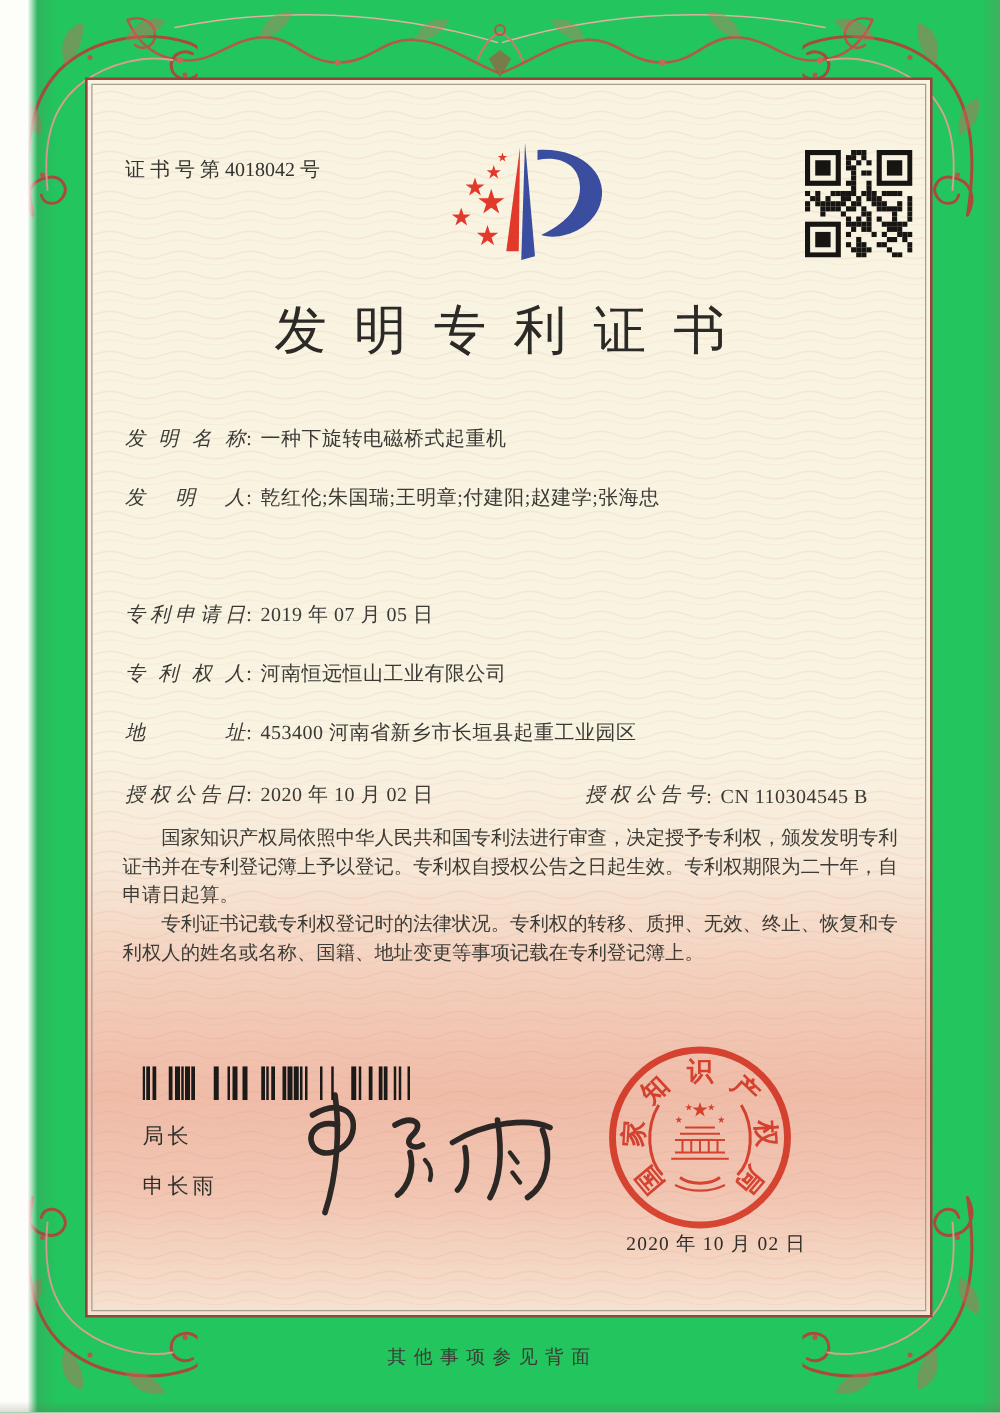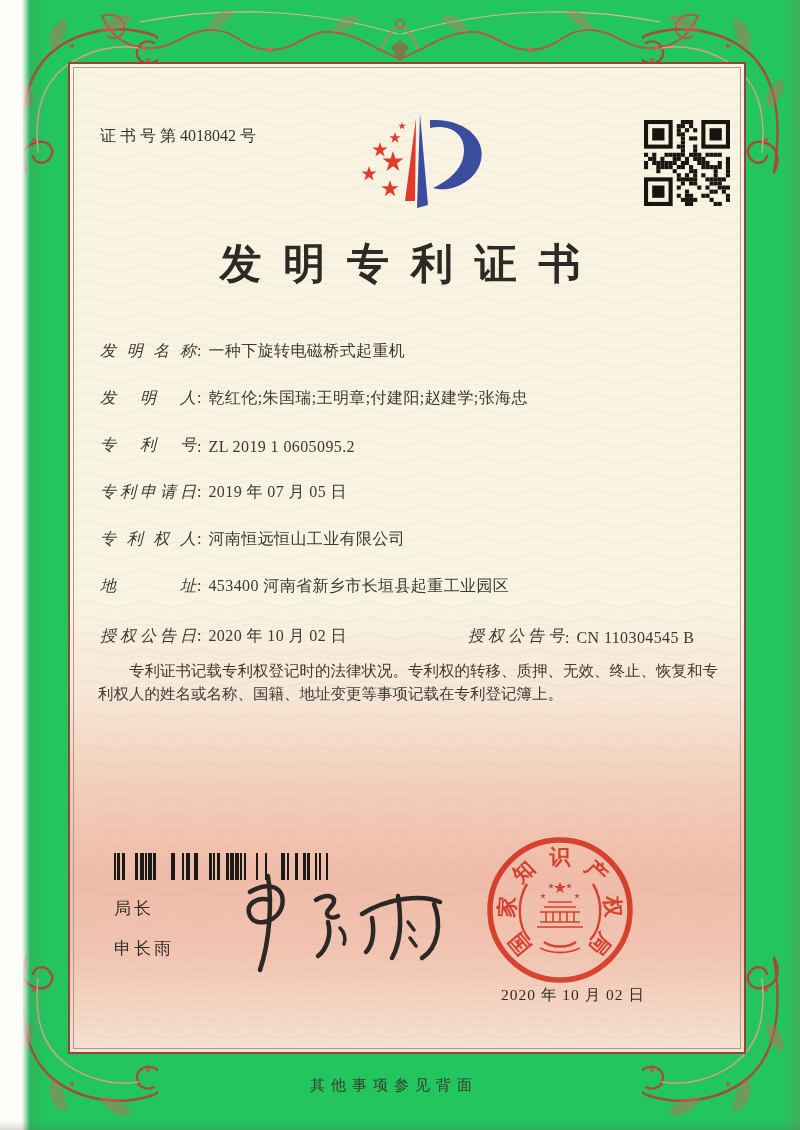--- a/index.html
+++ b/index.html
@@ -20,21 +20,21 @@
         #f5d9c7 97%, #f6e3d2 100%);
   }
   .frame-inner{
     position:absolute;inset:3px;border:1px solid #a69c90;
   }
   .waves{position:absolute;inset:0;width:100%;height:100%;}
   
   .certno{left:100px;top:126px;font-size:16px;color:#34332e;}
   .title{
     left:0;right:0;top:236px;text-align:center;
-    font-size:42px;font-weight:700;color:#2b2a26;
+    font-size:42px;font-weight:400;color:#2b2a26;
     letter-spacing:.52em;text-indent:.52em;
   }
   .row{left:100px;width:620px;font-size:16px;color:#3a3934;white-space:nowrap;}
   .flabel{display:inline-block;width:96px;text-align:justify;text-align-last:justify;vertical-align:bottom;font-style:italic;}
   .colon{margin-left:1px;}
   .fvalue{margin-left:7px;letter-spacing:.4px;}
   .grant-right{position:absolute;left:368px;top:0;white-space:nowrap;}
   .paras{left:98px;top:659px;width:620px;font-size:15.5px;line-height:23px;
     text-align:justify;color:#3c3b35;}
   .paras p{margin:0;text-indent:2em;}
@@ -273,40 +273,38 @@
     </svg>
 
   <div class="abs title">发明专利证书</div>
 
   <div class="abs row" style="top:341px">
     <span class="flabel">发明名称</span><span class="colon">:</span><span class="fvalue">一种下旋转电磁桥式起重机</span>
   </div>
   <div class="abs row" style="top:388px">
     <span class="flabel">发明人</span><span class="colon">:</span><span class="fvalue">乾红伦;朱国瑞;王明章;付建阳;赵建学;张海忠</span>
   </div>
-  <div class="abs row" style="top:435px">
-    <span class="flabel">专利号</span><span class="colon">:</span><span class="fvalue">ZL 2019 1 0605095.2</span>
-  </div>
   <div class="abs row" style="top:482px">
     <span class="flabel">专利申请日</span><span class="colon">:</span><span class="fvalue">2019 年 07 月 05 日</span>
   </div>
   <div class="abs row" style="top:529px">
     <span class="flabel">专利权人</span><span class="colon">:</span><span class="fvalue">河南恒远恒山工业有限公司</span>
   </div>
   <div class="abs row" style="top:576px">
     <span class="flabel">地址</span><span class="colon">:</span><span class="fvalue">453400 河南省新乡市长垣县起重工业园区</span>
   </div>
   <div class="abs row" style="top:626px">
     <span class="flabel">授权公告日</span><span class="colon">:</span><span class="fvalue">2020 年 10 月 02 日</span>
     <span class="grant-right">
       <span class="flabel">授权公告号</span><span class="colon">:</span><span class="fvalue">CN 110304545 B</span>
     </span>
   </div>
 
   <div class="abs paras">
+    <p>国家知识产权局依照中华人民共和国专利法进行审查，决定授予专利权，颁发发明专利证书并在专利登记簿上予以登记。专利权自授权公告之日起生效。专利权期限为二十年，自申请日起算。</p>
     <p>专利证书记载专利权登记时的法律状况。专利权的转移、质押、无效、终止、恢复和专利权人的姓名或名称、国籍、地址变更等事项记载在专利登记簿上。</p>
   </div>
 
   <svg class="abs" id="barcode-svg" style="left:114px;top:853px" width="216" height="27" viewBox="0 0 216 27">
       <rect x="0" y="0" width="2" height="27" fill="#1c1a18"></rect>
       <rect x="3" y="0" width="3" height="27" fill="#1c1a18"></rect>
       <rect x="8" y="0" width="3" height="27" fill="#1c1a18"></rect>
       <rect x="21" y="0" width="3" height="27" fill="#1c1a18"></rect>
       <rect x="26" y="0" width="4" height="27" fill="#1c1a18"></rect>
       <rect x="31" y="0" width="2" height="27" fill="#1c1a18"></rect>

